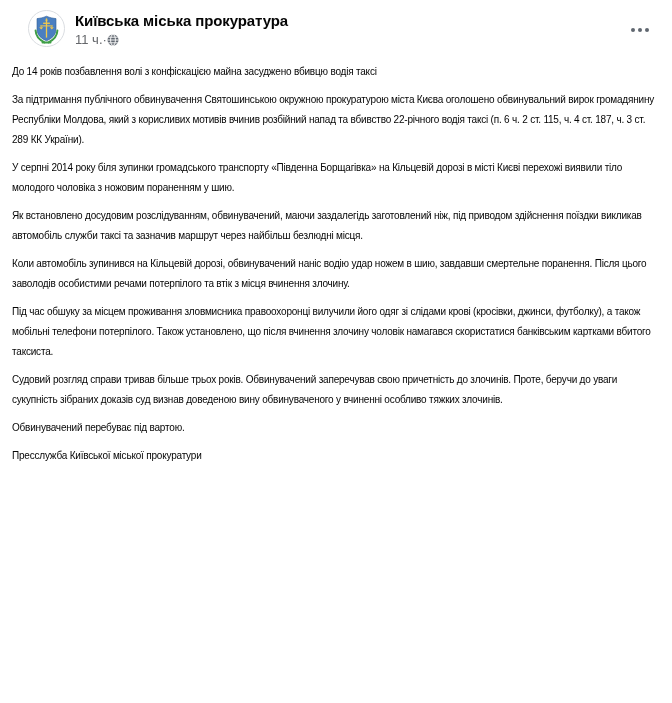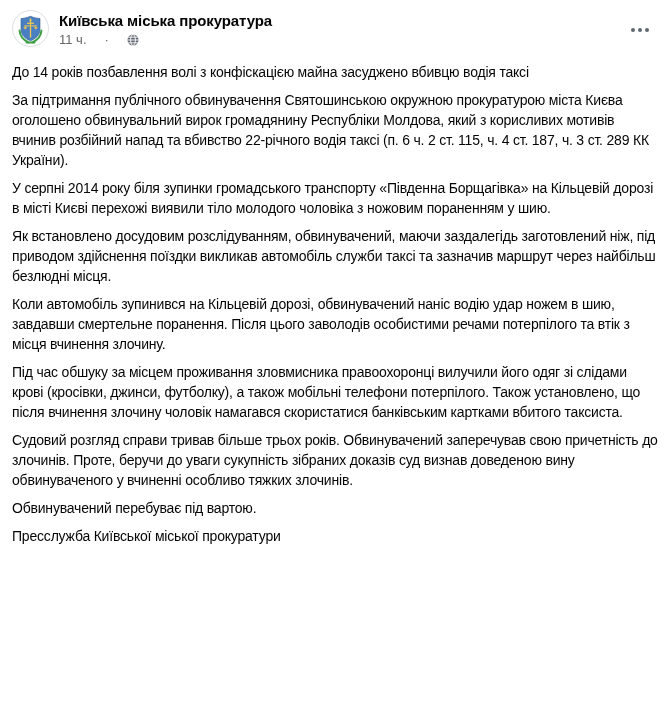--- a/index.html
+++ b/index.html
@@ -14,21 +14,21 @@
   .post {
     width: 672px;
     height: 703px;
     background: #ffffff;
     position: relative;
   }
   
   .post-header {
     display: flex;
     align-items: flex-start;
-    padding: 10px 16px 0 12px;
+    padding: 10px 16px 0 28px;
   }
   .avatar-btn {
     width: 37px;
     height: 37px;
     flex: 0 0 37px;
     border-radius: 50%;
     cursor: pointer;
     position: relative;
   }
   .avatar-btn svg { display: block; }
@@ -42,21 +42,21 @@
     font-size: 15px;
     font-weight: 700;
     color: #050505;
     line-height: 19px;
     letter-spacing: -0.1px;
     cursor: pointer;
   }
   .meta-row {
     display: flex;
     align-items: center;
-    gap: 18px;
+    gap: 0;
     margin-top: 2px;
     font-size: 13px;
     color: #65676b;
     line-height: 16px;
   }
   .meta-row .timestamp { cursor: pointer; }
   .globe-wrap { display: inline-flex; align-items: center; }
   .more-btn {
     flex: 0 0 auto;
     display: flex;
@@ -73,21 +73,21 @@
     width: 4px;
     height: 4px;
     border-radius: 50%;
     background: #606770;
   }
   
   .post-body {
     padding: 14px 14px 0 12px;
   }
   .post-paragraph {
-    font-size: 14px;
+    font-size: 10px;
     line-height: 20px;
     letter-spacing: -0.2px;
     color: #050505;
     margin: 0 0 8px 0;
     white-space: pre-wrap;
   }
   .post-paragraph:last-child { margin-bottom: 0; }
 </style>
 </head>
 <body>

